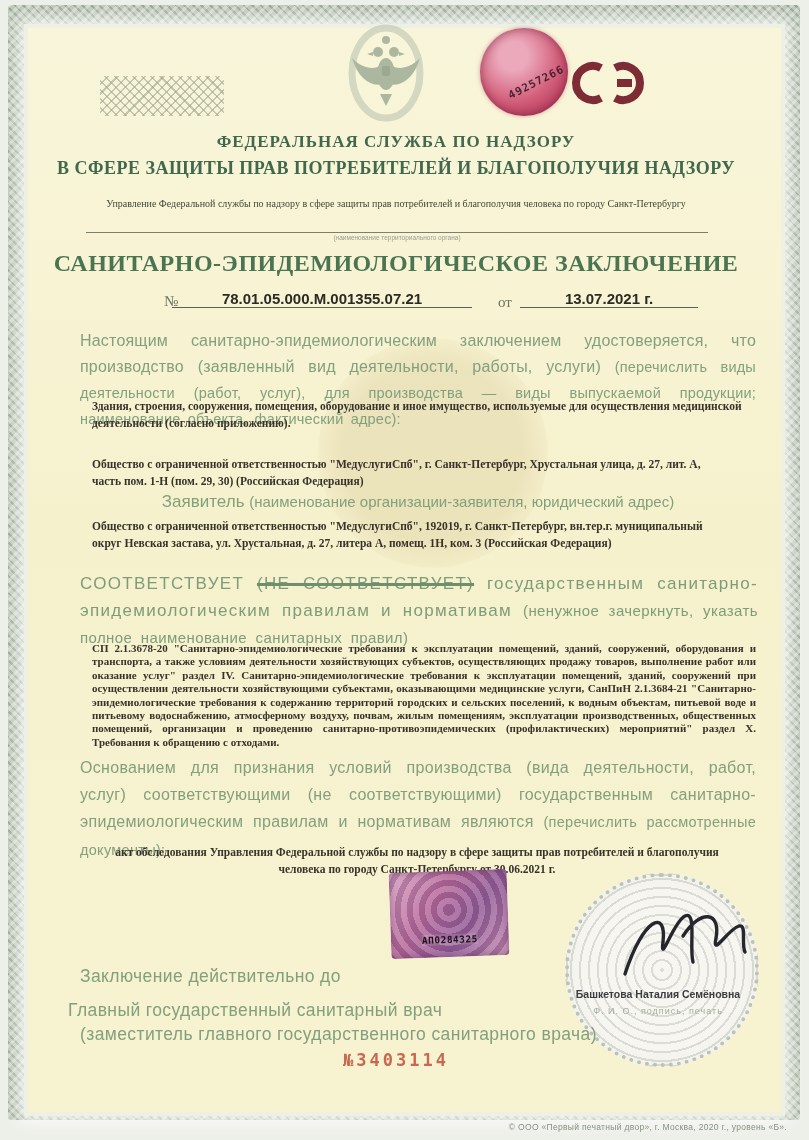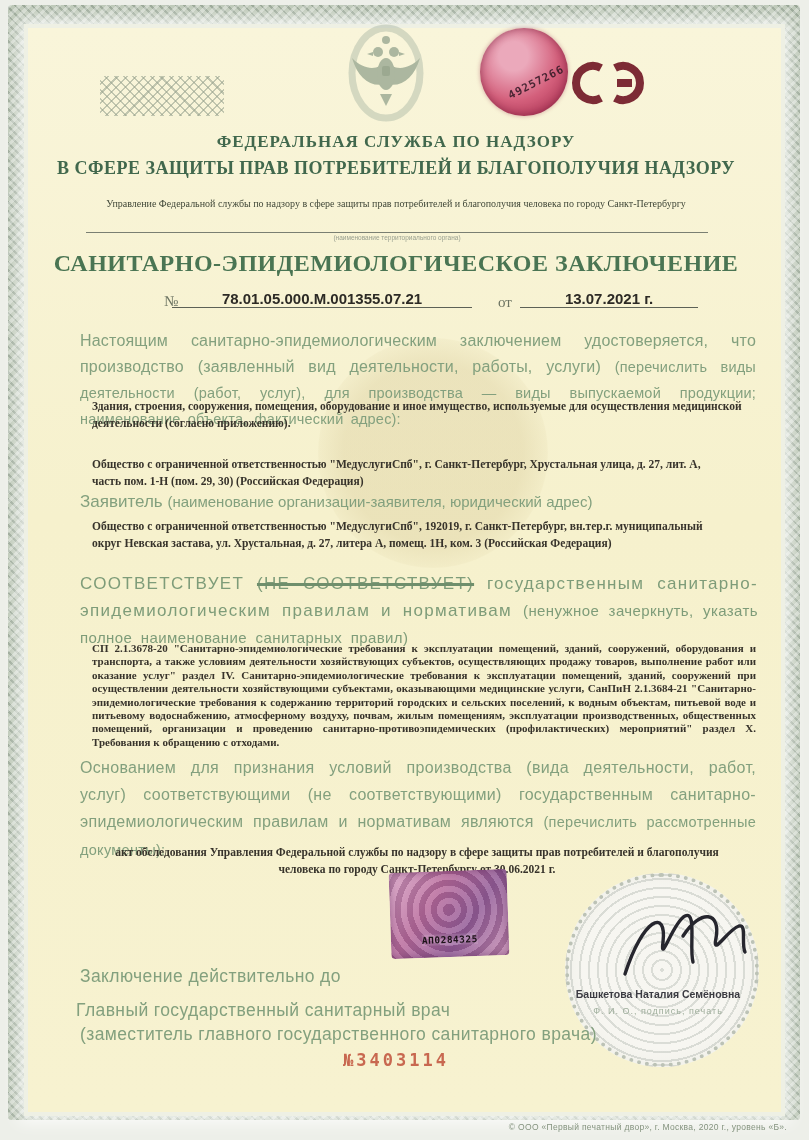--- a/index.html
+++ b/index.html
@@ -10,21 +10,21 @@
       repeating-linear-gradient(135deg, rgba(255,255,255,.30) 0 3px, rgba(0,0,0,0) 3px 7px),
       repeating-linear-gradient(45deg, #97a594 0 2px, #bcc7b6 2px 6px);
     background-color:#a7b3a2;}
   .paper{position:absolute;left:28px;top:28px;right:28px;bottom:28px;
     background:linear-gradient(180deg,#f9f5da 0%,#f6f1cd 45%,#f7f2d0 100%);
     box-shadow:0 0 0 4px #eef0e4, 0 0 16px 10px rgba(255,255,255,.85);}
   .abs{position:absolute;}
   .center{text-align:center;}
   .serif{font-family:"Liberation Serif",serif;}
   .green-head{color:#41684d;font-family:"Liberation Serif",serif;font-weight:bold;}
-  .green{color:#83a07e;}
+  .green{color:#83a07e;text-align:center;}
   .blacktxt{color:#37332b;font-family:"Liberation Serif",serif;font-weight:bold;}
   .watermark{border-radius:50%;
     background:radial-gradient(circle, rgba(214,200,150,.35) 0 55%, rgba(214,200,150,.12) 70%, transparent 72%);}
   .lattice{background:
       repeating-linear-gradient(45deg, transparent 0 5px, rgba(125,140,122,.55) 5px 6.5px),
       repeating-linear-gradient(-45deg, transparent 0 5px, rgba(125,140,122,.55) 5px 6.5px);
       opacity:.8;}
   .holo-circle{border-radius:50%;
     background:radial-gradient(circle at 38% 32%, #eba9bb 0 18%, #d4607c 55%, #b83f5f 80%, #a83554);
     box-shadow:inset 0 0 10px rgba(90,10,40,.5), 0 0 4px rgba(150,40,70,.4);
@@ -137,20 +137,20 @@
   <div class="abs seal" style="left:537px;top:845px;width:186px;height:186px;"></div>
   <div class="abs" style="left:585px;top:872px;width:150px;height:90px;">
     <svg width="150" height="90" viewBox="0 0 150 90">
       <path d="M12 74 C30 18 54 8 50 42 C47 66 60 22 72 16 C84 10 76 48 80 62 M70 36 C88 8 108 12 103 38 C99 58 114 30 126 26 C134 24 128 44 132 52" fill="none" stroke="#26262e" stroke-width="3.4" stroke-linecap="round"></path>
     </svg>
   </div>
   <div class="abs center" style="left:530px;top:960px;width:200px;font-size:10.5px;font-weight:bold;color:#3b3b42;font-family:Liberation Sans, sans-serif;">Башкетова Наталия Семёновна</div>
   <div class="abs center" style="left:530px;top:978px;width:200px;font-size:9px;color:#9fae9c;letter-spacing:1px;">Ф. И. О., подпись, печать</div>
 
   <div class="abs green" style="left:52px;top:938px;font-size:17.5px;letter-spacing:.4px;">Заключение действительно до</div>
-  <div class="abs green" style="left:48px;top:972px;font-size:17.5px;letter-spacing:.4px;">Главный государственный санитарный врач</div>
+  <div class="abs green" style="left:40px;top:972px;font-size:17.5px;letter-spacing:.4px;">Главный государственный санитарный врач</div>
   <div class="abs green" style="left:52px;top:996px;font-size:17.5px;letter-spacing:.4px;">(заместитель главного государственного санитарного врача)</div>
 
   <div class="abs center" style="left:0;top:1022px;width:736px;font-size:17px;color:#c0503a;letter-spacing:3px;font-family:'DejaVu Sans Mono',monospace;font-weight:bold;opacity:.85;">№3403114</div>
 
 </div>
 
 <div class="abs footer-note" style="right:22px;top:1122px;position:absolute;">© ООО «Первый печатный двор», г. Москва, 2020 г., уровень «Б».</div>
 
 </body></html>

